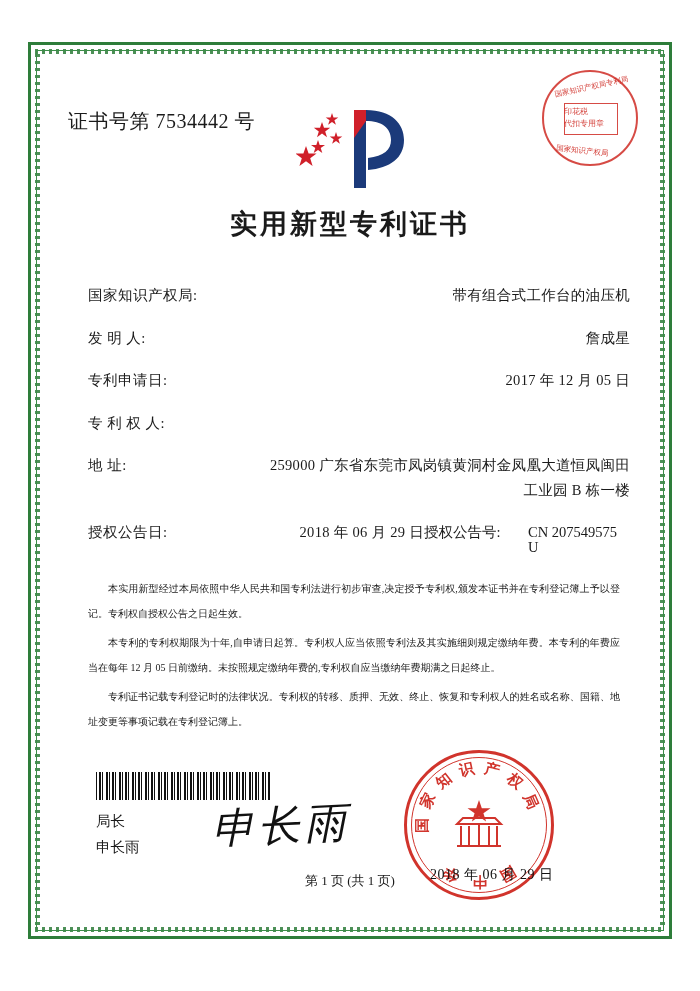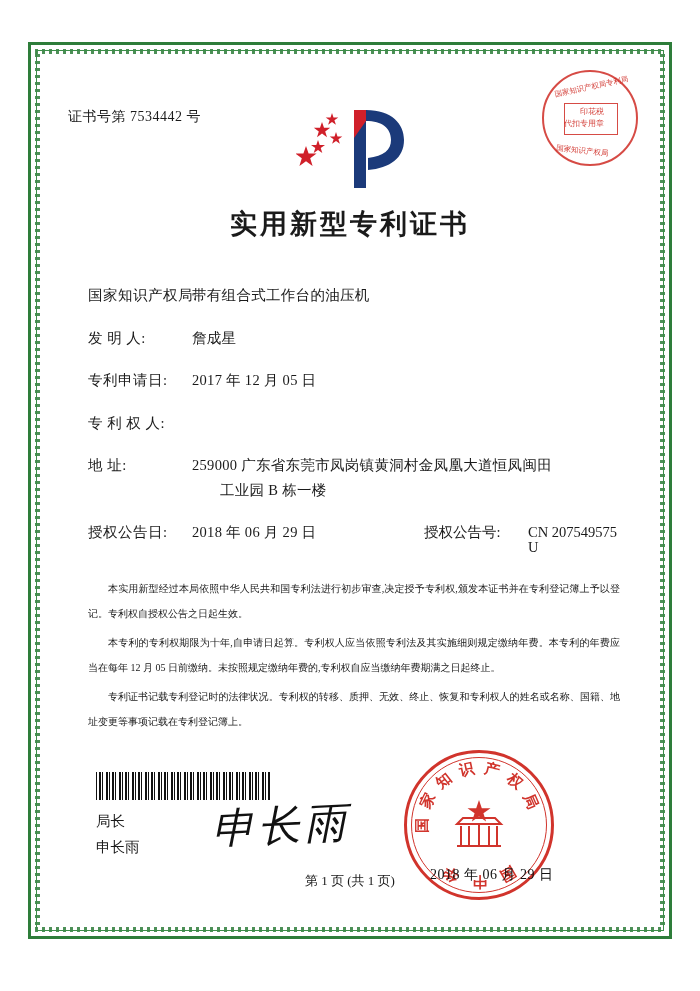--- a/index.html
+++ b/index.html
@@ -65,21 +65,21 @@
   .corner.tl { left: 28px;  top: 42px;    border-right: none; border-bottom: none; }
   .corner.tr { right: 28px; top: 42px;    border-left: none;  border-bottom: none; }
   .corner.bl { left: 28px;  bottom: 52px; border-right: none; border-top: none; }
   .corner.br { right: 28px; bottom: 52px; border-left: none;  border-top: none; }
 
   
   .cert-no {
     position: absolute;
     left: 68px;
     top: 108px;
-    font-size: 14px;
+    font-size: 20px;
     letter-spacing: .5px;
   }
 
   
   .emblem {
     position: absolute;
     left: 296px;
     top: 108px;
     width: 110px;
     height: 82px;
@@ -120,21 +120,21 @@
     width: 52px;
     height: 30px;
     border: 1px solid #cf2b24;
     opacity: .85;
   }
   .seal-top .txt {
     position: absolute;
     color: #cf2b24;
     font-size: 8px;
     line-height: 11px;
-    text-align: right;
+    text-align: left;
     width: 40px;
     left: 22px;
     top: 36px;
     opacity: .9;
   }
   .seal-top .arc {
     position: absolute;
     color: #cf2b24;
     font-size: 7.5px;
     white-space: nowrap;
@@ -159,20 +159,21 @@
   }
   .field .label {
     width: 104px;
     flex: 0 0 104px;
     white-space: nowrap;
     letter-spacing: .5px;
   }
   .field .value {
     flex: 1;
     letter-spacing: .3px;
+    text-align: right;
   }
   .field .value .line2 {
     display: block;
     margin-top: 10px;
     margin-left: 28px;
   }
   .field.split .value { flex: 0 0 auto; width: 232px; }
   .field.split .label2 {
     width: 104px;
     flex: 0 0 104px;

